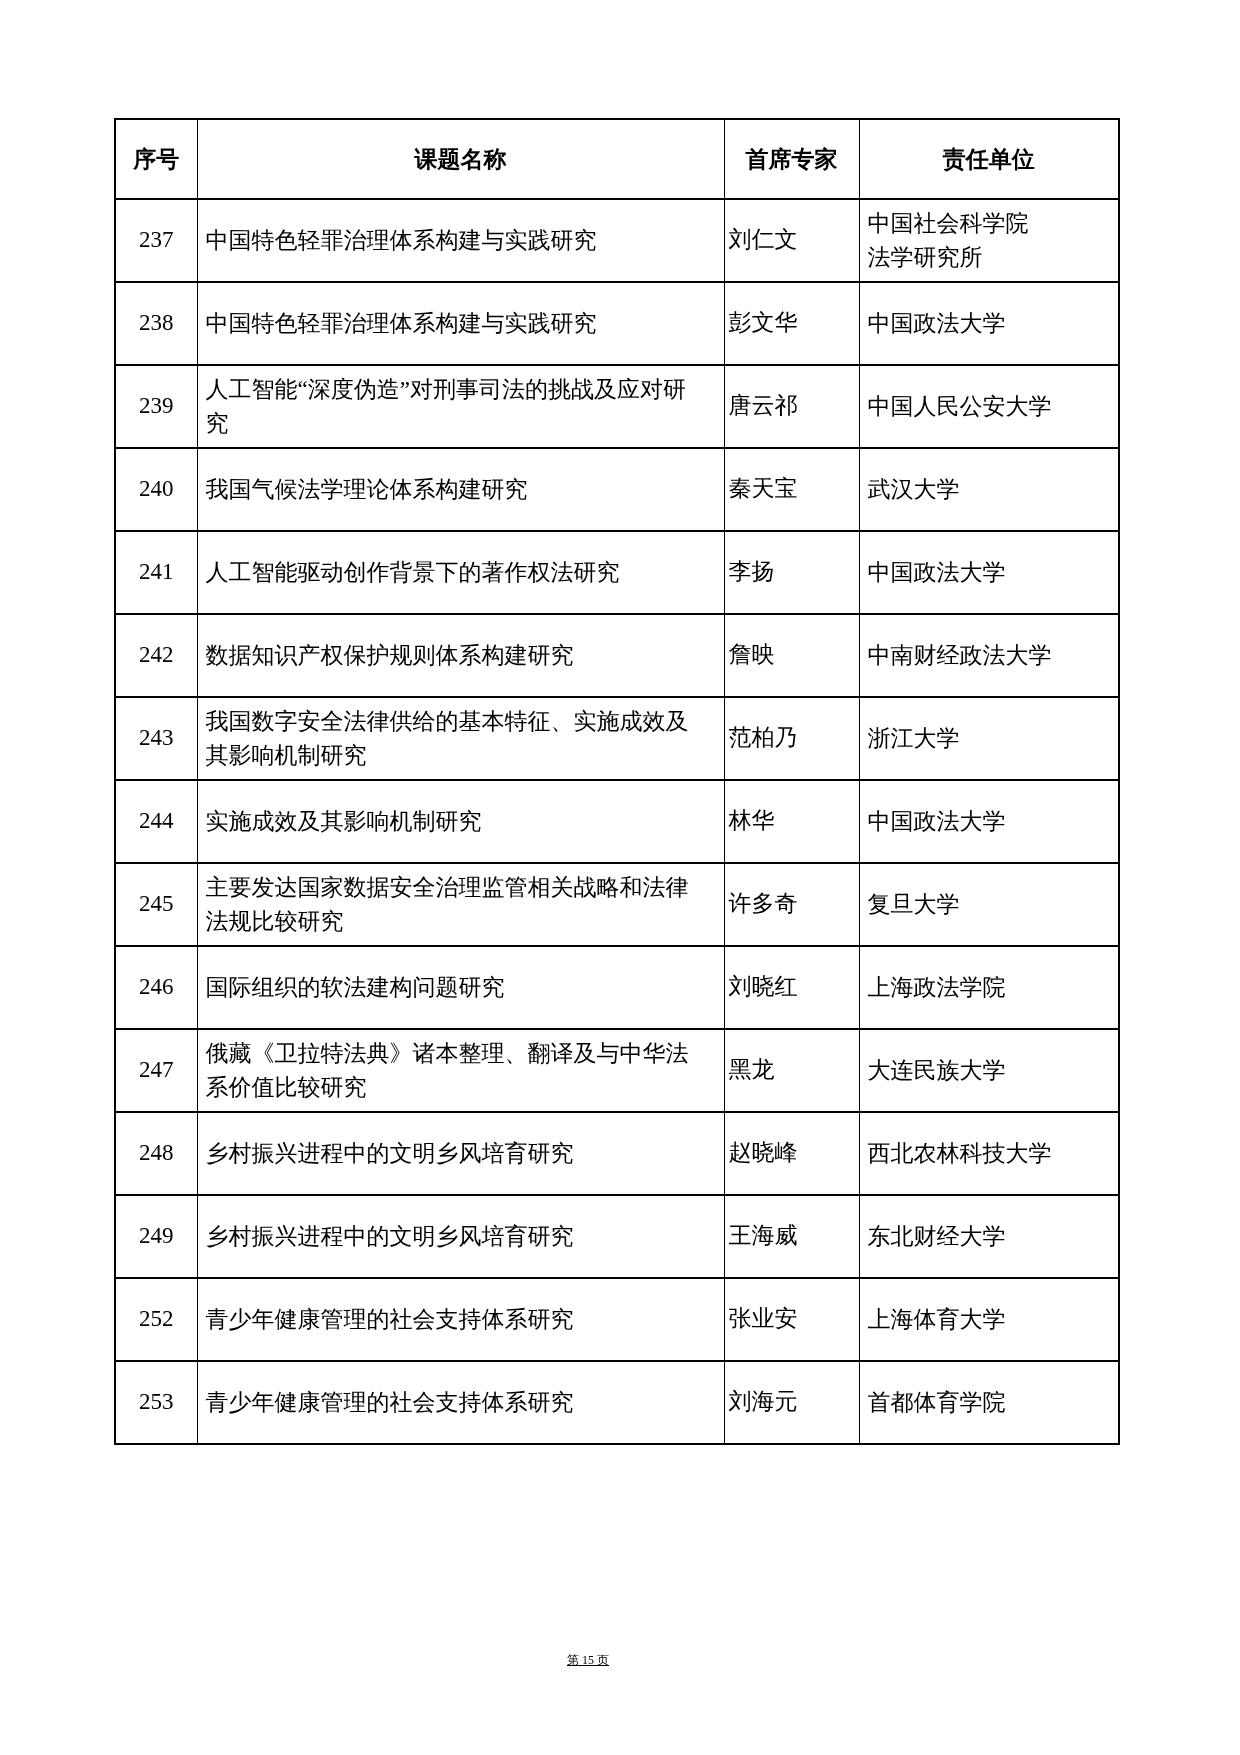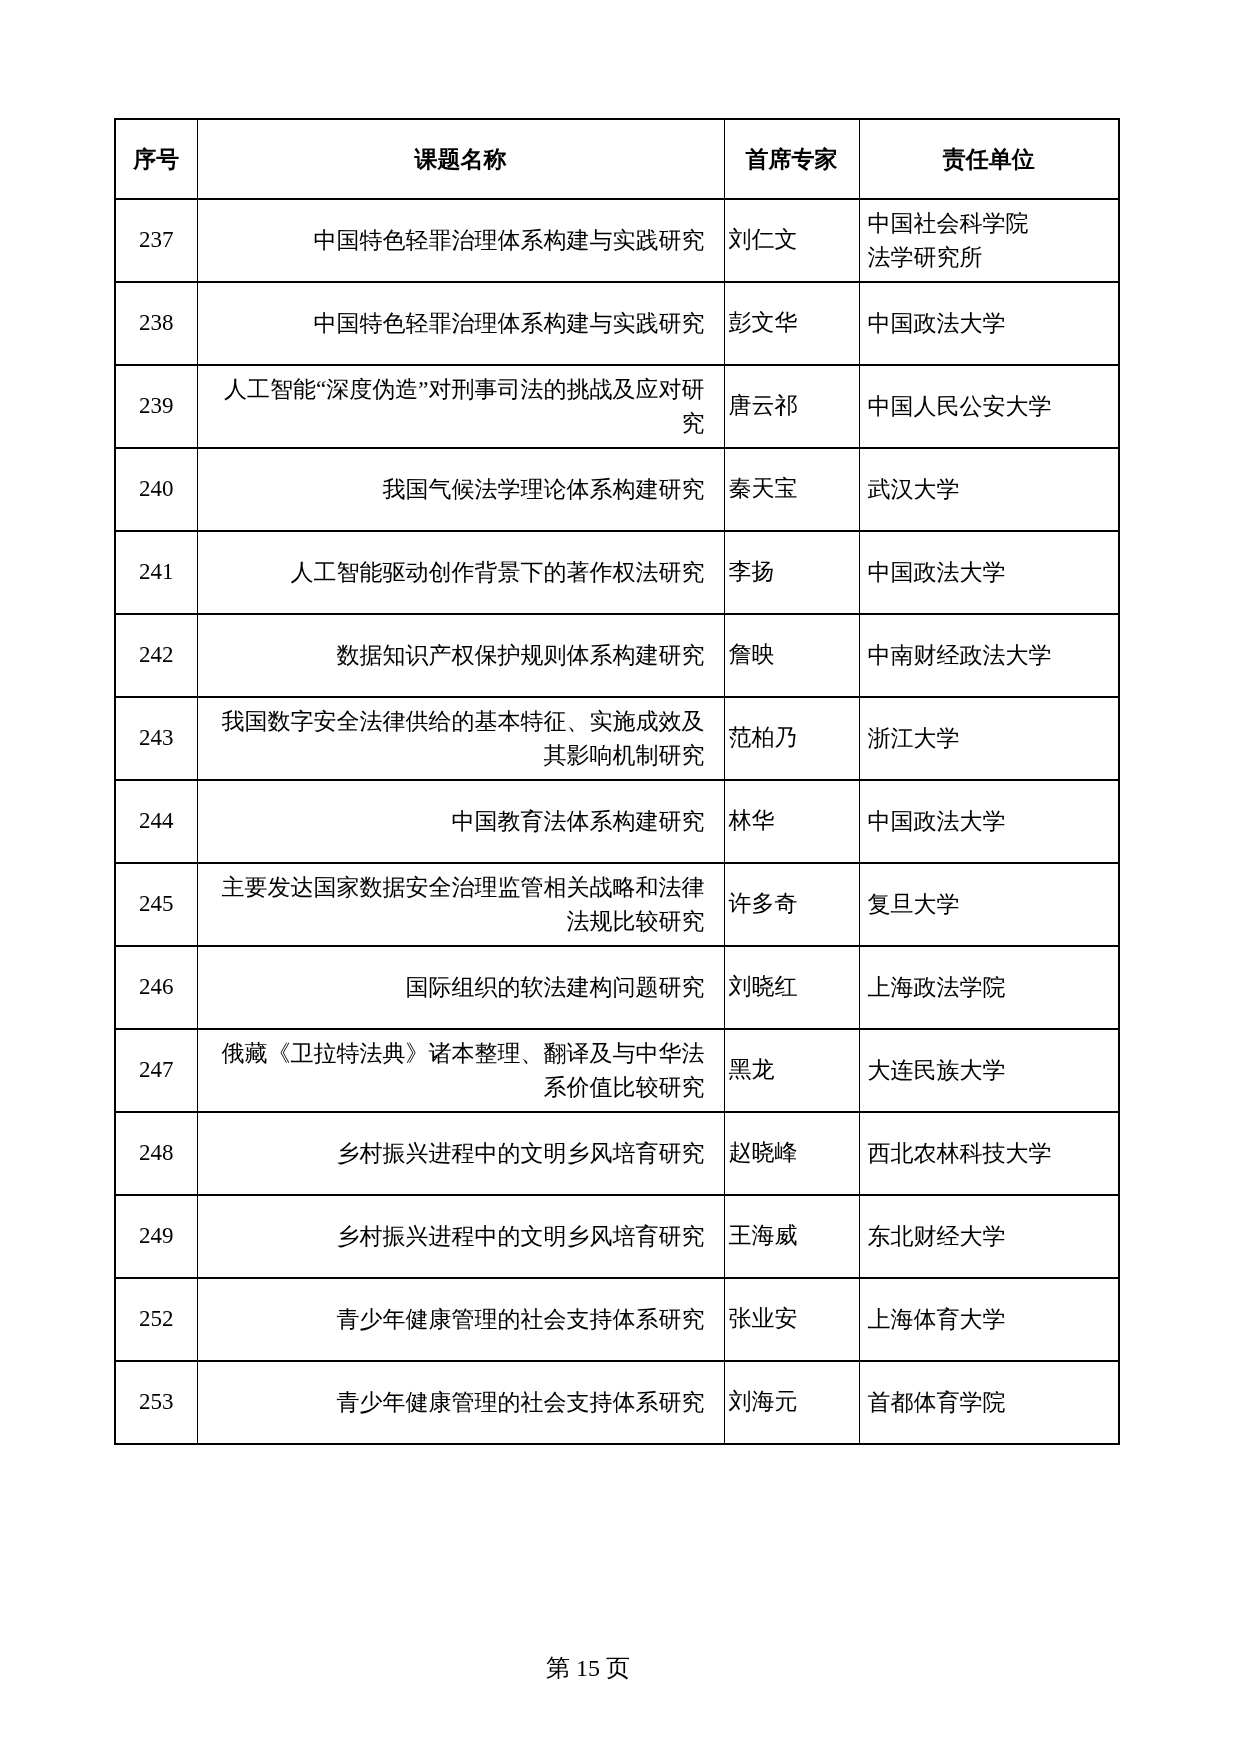--- a/index.html
+++ b/index.html
@@ -49,42 +49,43 @@
   }
   td {
     font-size: 23px;
     line-height: 1.5;
   }
   td.col-no {
     text-align: center;
     padding: 0 3px;
   }
   td.col-title {
-    text-align: right;
+    text-align: left;
     padding: 2px 19px 2px 8px;
     line-height: 1.45;
     margin-left: 37px;
   }
   td.col-expert {
     text-align: left;
     padding: 0 4px;
   }
   td.col-org {
     text-align: left;
     padding: 2px 8px;
     line-height: 1.45;
     white-space: pre-line;
   }
   .page-footer {
     position: absolute;
     left: 0;
     top: 1652px;
     width: 1176px;
     text-align: center;
-    font-size: 24px;
+    font-size: 12px;
+    text-decoration: underline;
   }
 </style>
 </head>
 <body>
 
 <table class="page-table">
   <colgroup>
     <col class="c-no">
     <col class="c-title">
     <col class="c-expert">
@@ -137,21 +138,21 @@
         <td class="col-org">中南财经政法大学</td>
       </tr>
       <tr>
         <td class="col-no">243</td>
         <td class="col-title">我国数字安全法律供给的基本特征、实施成效及其影响机制研究</td>
         <td class="col-expert">范柏乃</td>
         <td class="col-org">浙江大学</td>
       </tr>
       <tr>
         <td class="col-no">244</td>
-        <td class="col-title">中国教育法体系构建研究</td>
+        <td class="col-title">实施成效及其影响机制研究</td>
         <td class="col-expert">林华</td>
         <td class="col-org">中国政法大学</td>
       </tr>
       <tr>
         <td class="col-no">245</td>
         <td class="col-title">主要发达国家数据安全治理监管相关战略和法律法规比较研究</td>
         <td class="col-expert">许多奇</td>
         <td class="col-org">复旦大学</td>
       </tr>
       <tr>

